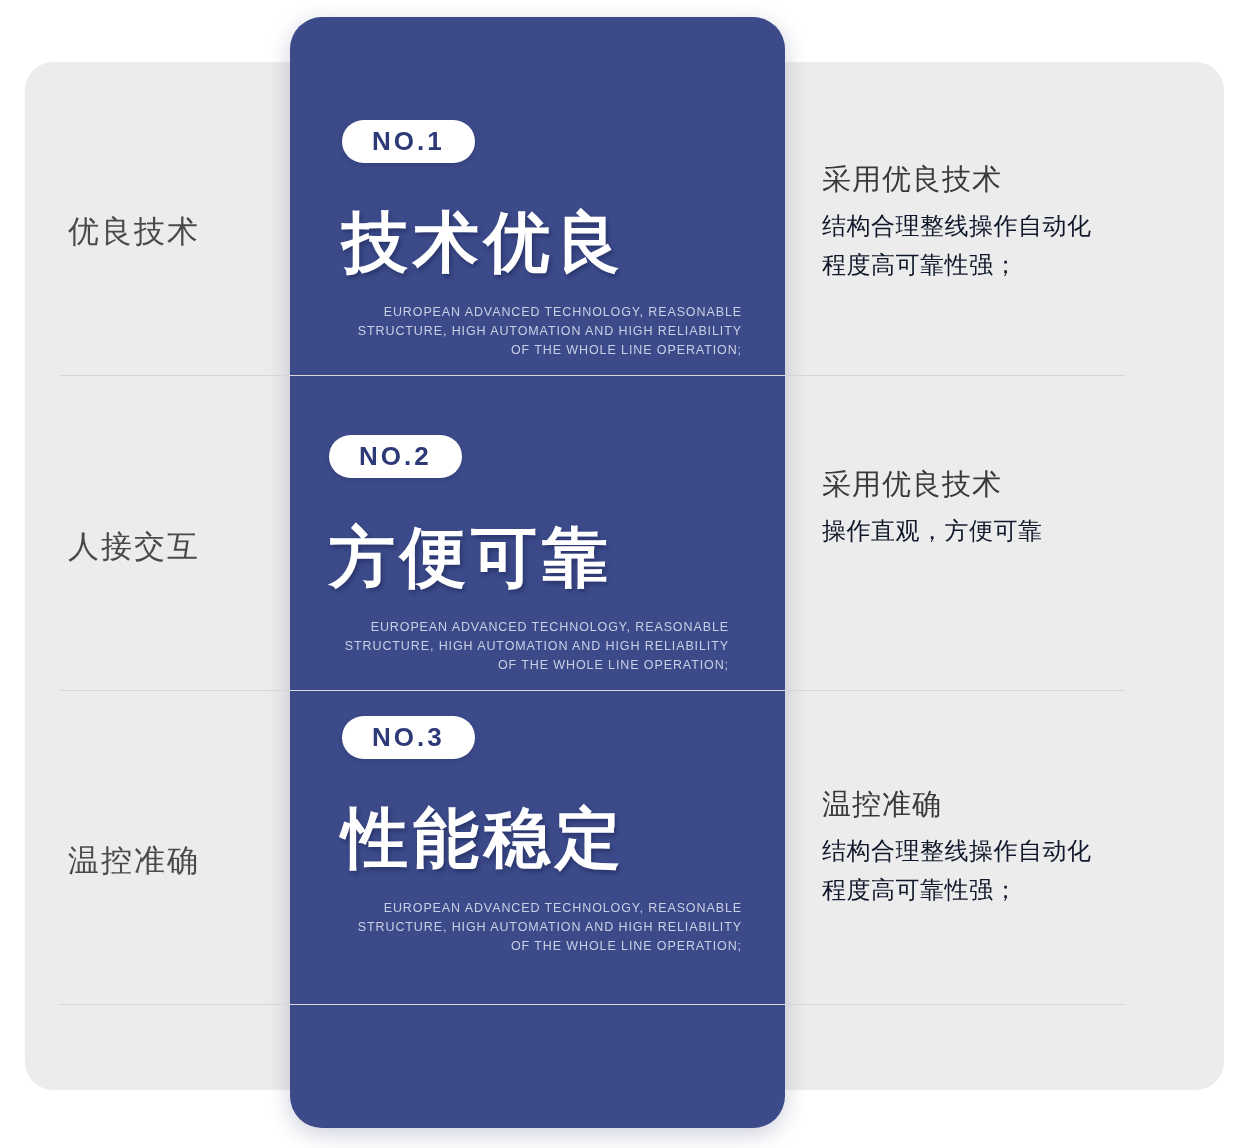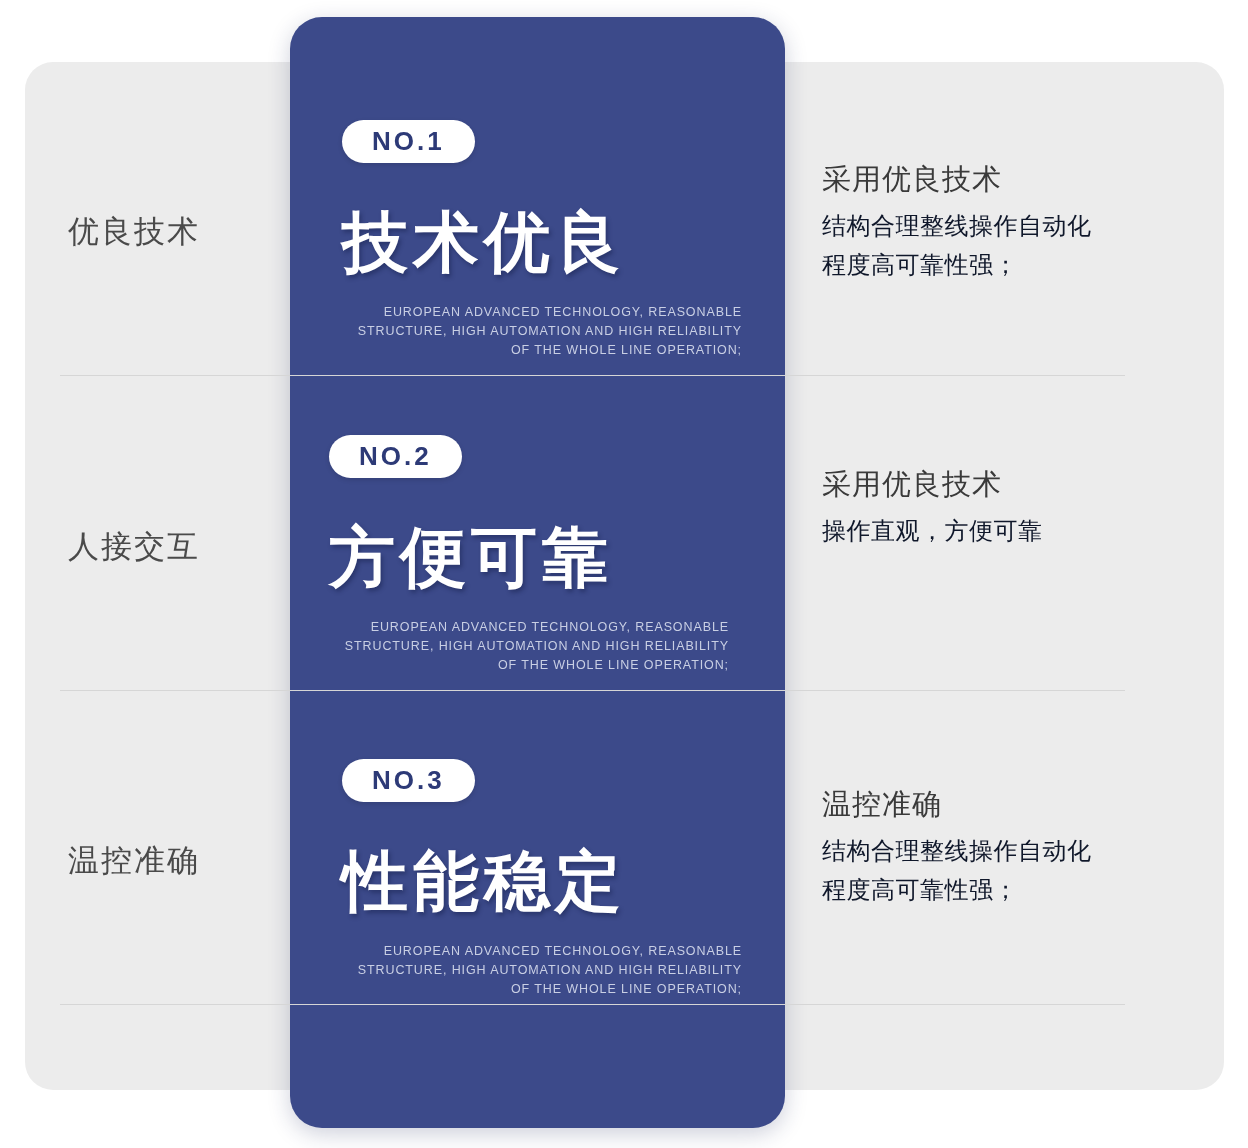--- a/index.html
+++ b/index.html
@@ -75,21 +75,21 @@
   .card-hairline.h2 { top:673px; }
   .card-hairline.h3 { top:987px; }
 
   .card-section {
     position:absolute;
     left:0; width:100%;
     padding-left:52px;
   }
   .card-section.s1 { top:103px; }
   .card-section.s2 { top:418px;padding-left:39px; }
-  .card-section.s3 { top:742px; }
+  .card-section.s3 { top:699px; }
 
   
   .badge {
     display:inline-block;
     background:#ffffff;
     color:#2d3a77;
     border-radius:30px;
     padding:8px 30px 9px 30px;
     font-size:26px;
     font-weight:bold;

